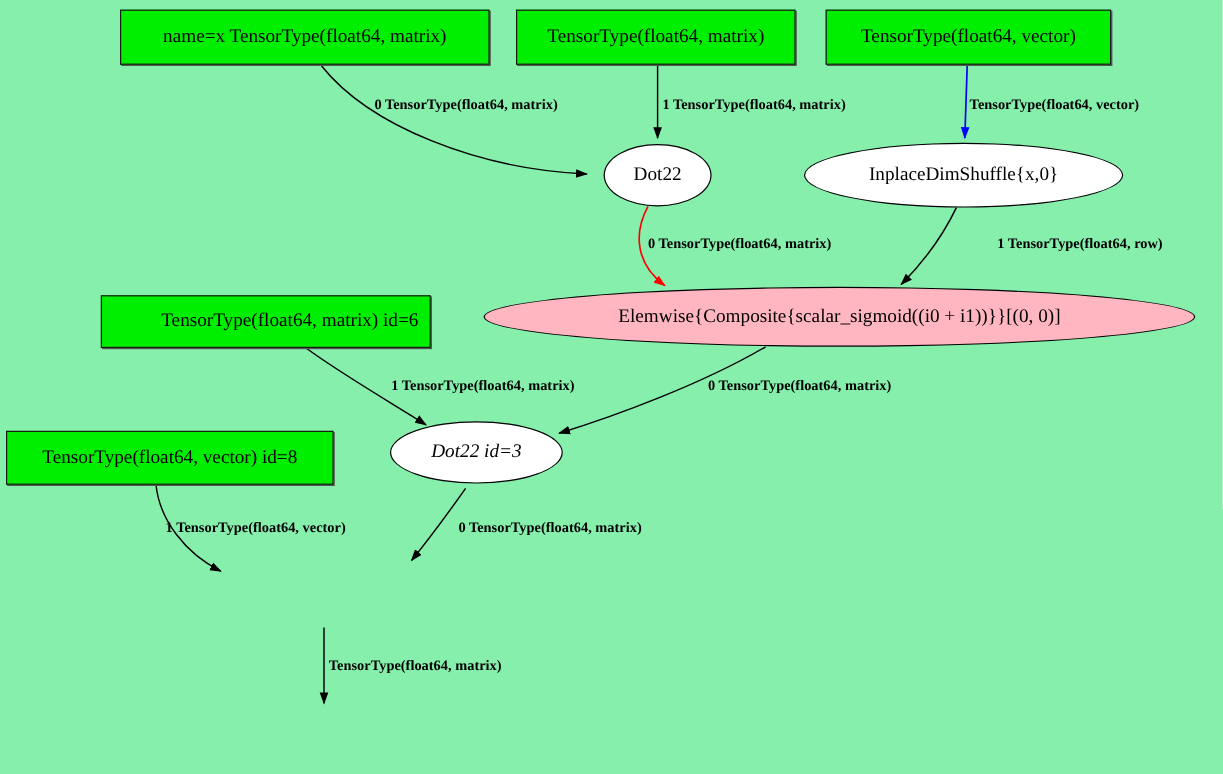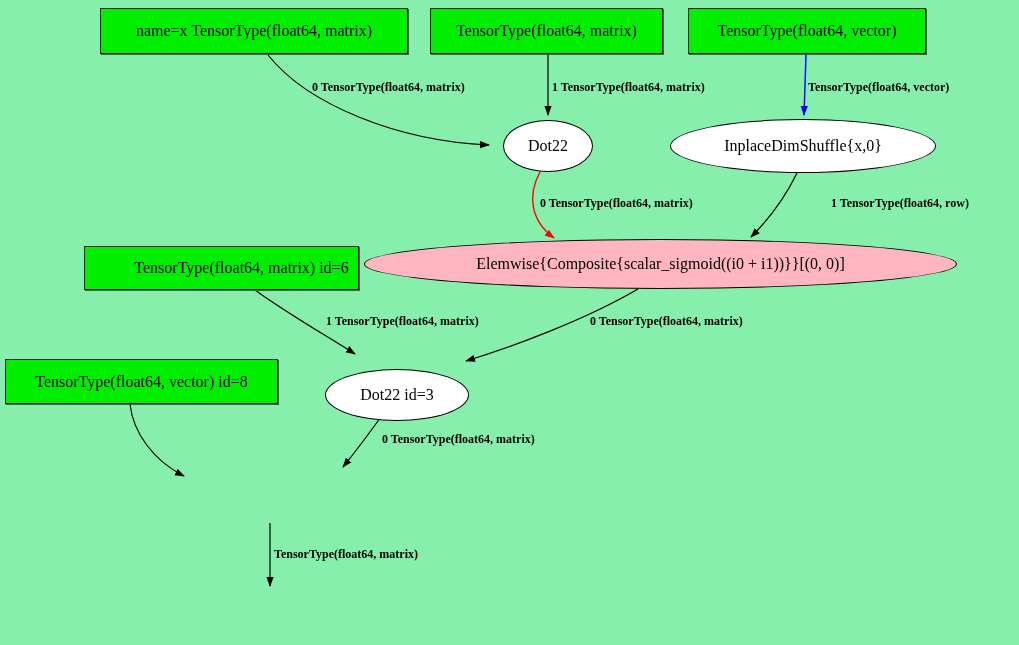--- a/index.html
+++ b/index.html
@@ -63,33 +63,34 @@
   <div class="node box green" style="left:100px;top:8px;width:308px;height:46px;">name=x TensorType(float64, matrix)</div>
 
   <div class="node box green" style="left:430px;top:8px;width:233px;height:46px;">TensorType(float64, matrix)</div>
 
   <div class="node box green" style="left:688px;top:8px;width:238px;height:46px;">TensorType(float64, vector)</div>
 
   <div class="node ellipse" style="left:503px;top:120px;width:90px;height:52px;">Dot22</div>
 
   <div class="node ellipse" style="left:670px;top:119px;width:266px;height:54px;">InplaceDimShuffle{x,0}</div>
 
-  <div class="node ellipse pink" style="left:364px;top:239px;width:593px;height:50px;">Elemwise{Composite{scalar_sigmoid((i0 + i1))}}[(0, 0)]</div>
+  <div class="node ellipse pink" style="left:403px;top:239px;width:593px;height:50px;">Elemwise{Composite{scalar_sigmoid((i0 + i1))}}[(0, 0)]</div>
 
   <div class="node box green" style="left:84px;top:246px;width:275px;height:44px;padding-left:40px;">TensorType(float64, matrix) id=6</div>
 
-  <div class="node ellipse" style="left:325px;top:369px;width:144px;height:52px;">Dot22 id=3</div>
+  <div class="node ellipse" style="left:325px;top:351px;width:144px;height:52px;font-style:italic;">Dot22 id=3</div>
 
   <div class="node box green" style="left:5px;top:359px;width:273px;height:45px;text-align:right;">TensorType(float64, vector) id=8</div>
 
 
 
   <span class="edge-label" style="left:312px;top:80px;">0 TensorType(float64, matrix)</span>
   <span class="edge-label" style="left:552px;top:80px;">1 TensorType(float64, matrix)</span>
   <span class="edge-label" style="left:808px;top:80px;">TensorType(float64, vector)</span>
   <span class="edge-label" style="left:540px;top:196px;">0 TensorType(float64, matrix)</span>
   <span class="edge-label" style="left:783px;top:196px;margin-left:48px;">1 TensorType(float64, row)</span>
   <span class="edge-label" style="left:326px;top:314px;">1 TensorType(float64, matrix)</span>
   <span class="edge-label" style="left:590px;top:314px;">0 TensorType(float64, matrix)</span>
+  <span class="edge-label" style="left:138px;top:432px;">1 TensorType(float64, vector)</span>
   <span class="edge-label" style="left:382px;top:432px;">0 TensorType(float64, matrix)</span>
   <span class="edge-label" style="left:274px;top:547px;">TensorType(float64, matrix)</span>
 
 </div>
 
 </body></html>

